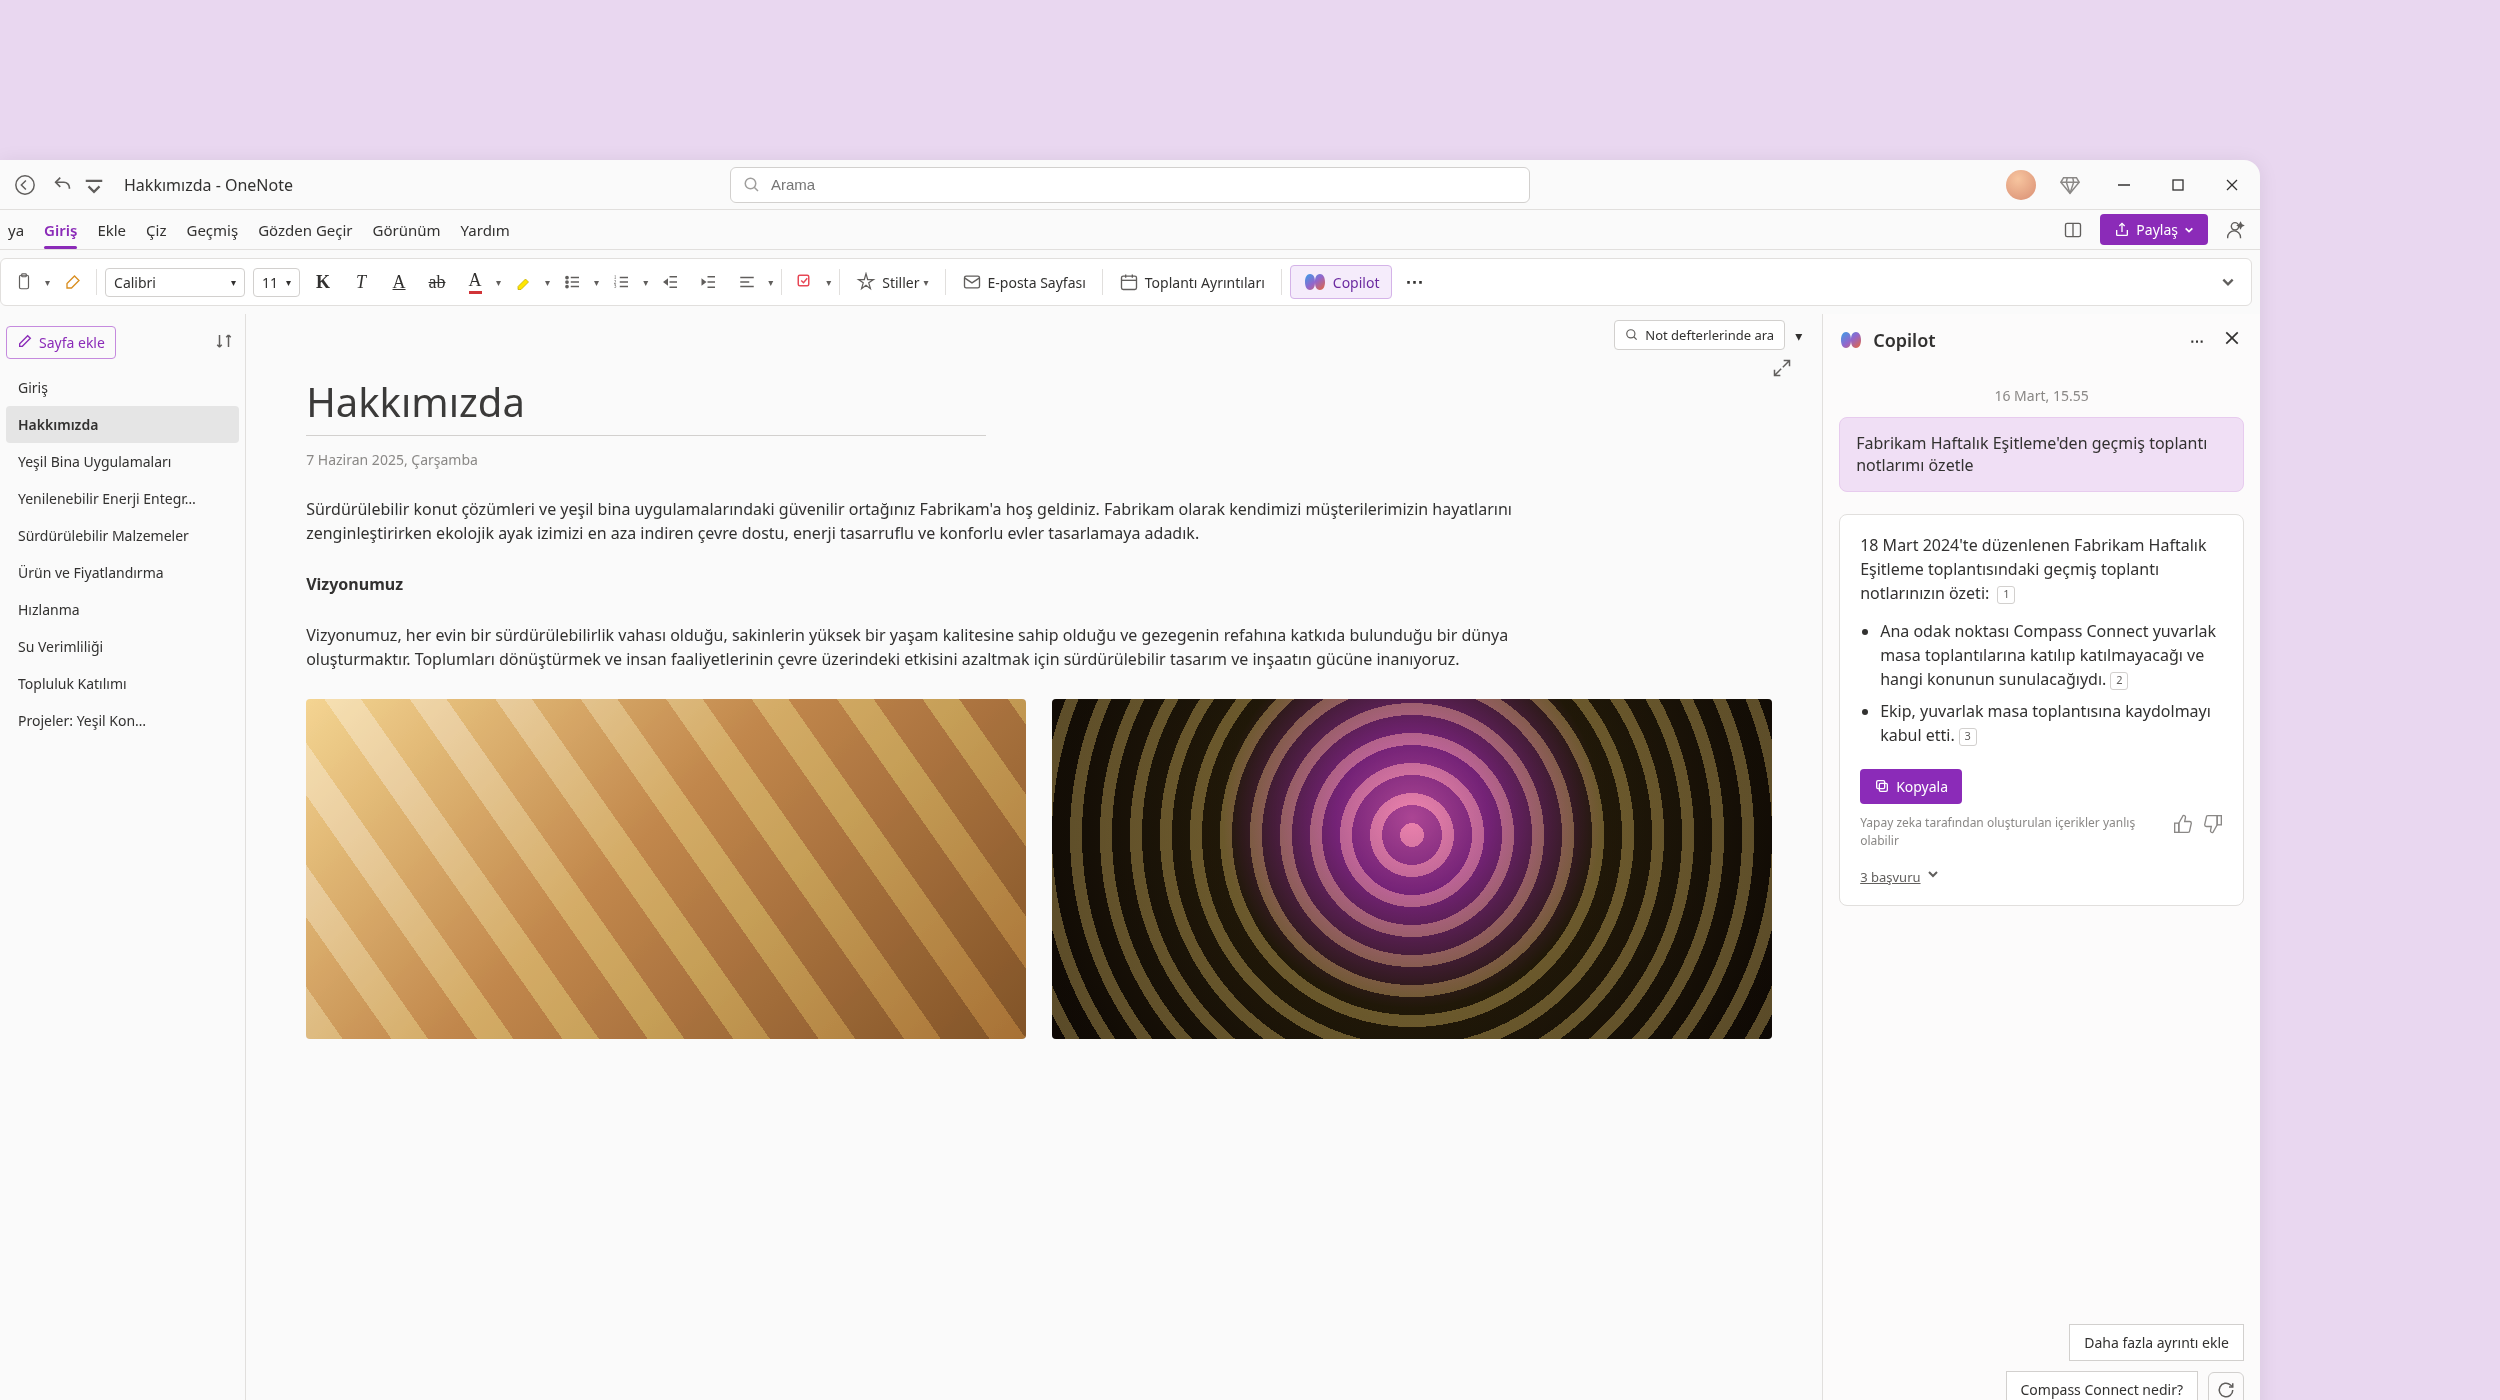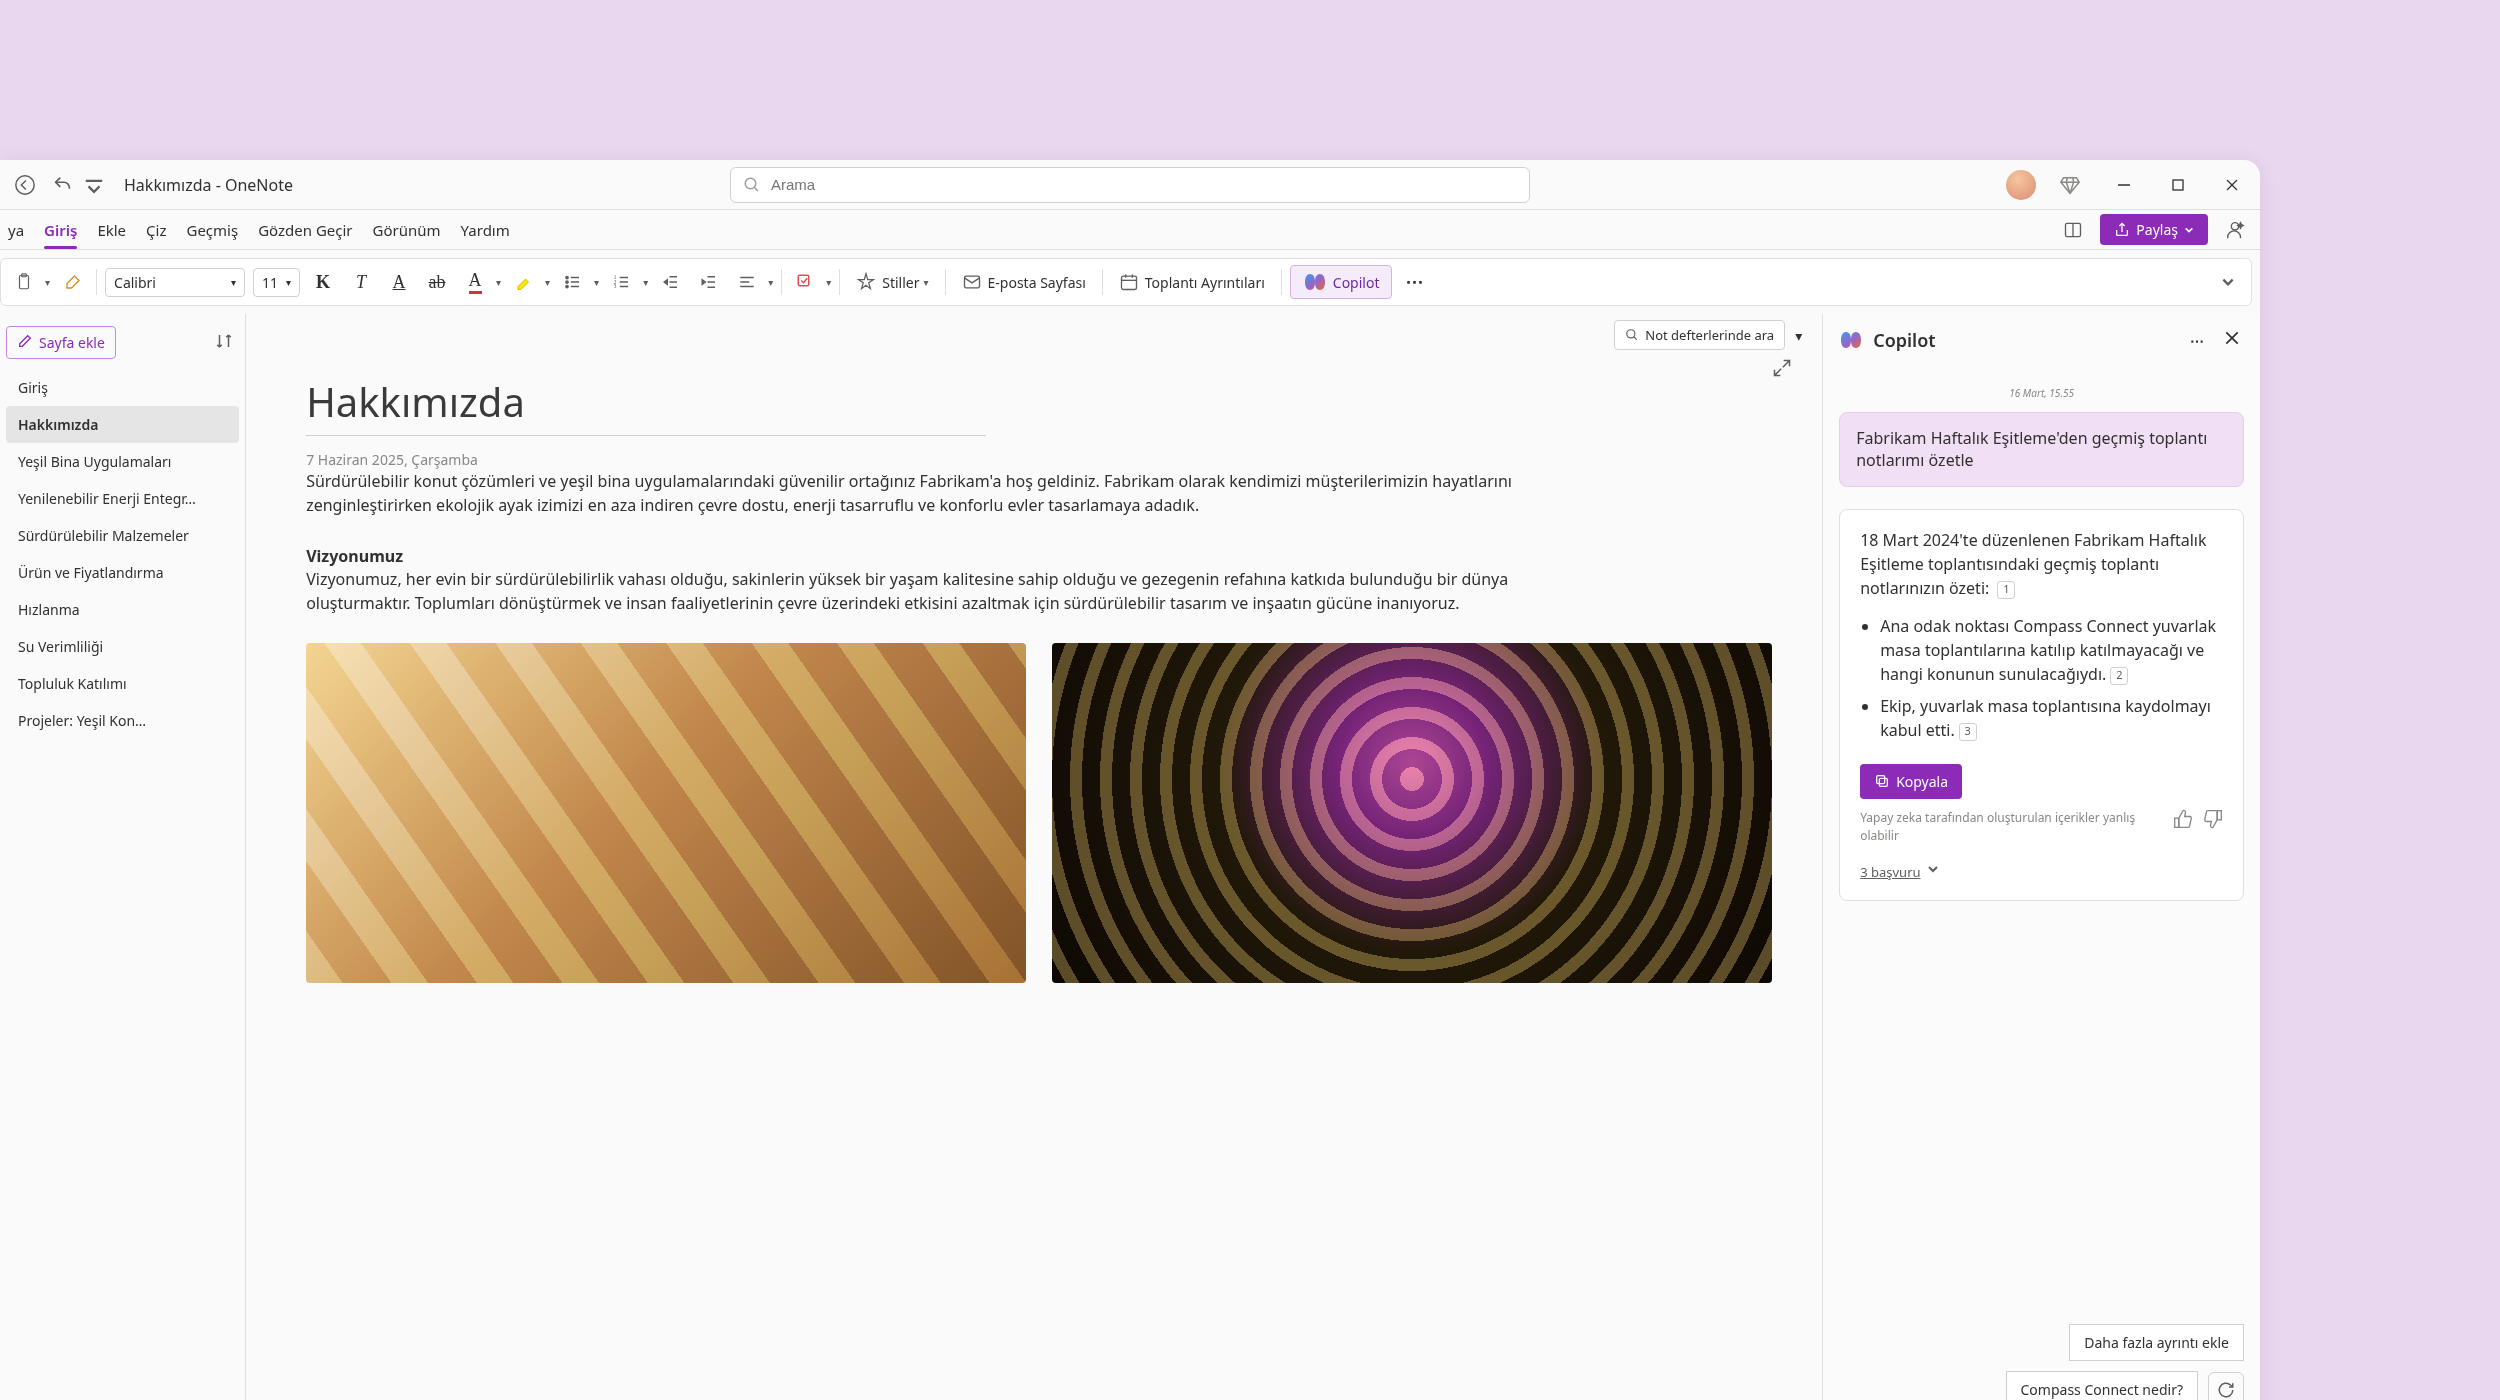--- a/index.html
+++ b/index.html
@@ -37,35 +37,35 @@
 .page-item { padding: 9px 12px; border-radius: 4px; cursor: pointer; font-size: 14px; color: #323130; white-space: nowrap; overflow: hidden; text-overflow: ellipsis; }
 .page-item.active { background: #e5e5e5; font-weight: 600; }
 .canvas-area { flex: 1; display: flex; flex-direction: column; position: relative; }
 .search-notebooks-bar { position: absolute; top: 6px; right: 20px; display: flex; gap: 10px; align-items: center; }
 .search-notebooks { border: 1px solid #d2d0ce; border-radius: 4px; padding: 5px 10px; font-size: 13px; display: flex; align-items: center; gap: 6px; background: #fff; }
 .expand-icon { position: absolute; top: 44px; right: 30px; cursor: pointer; }
 .doc { padding: 60px 50px 30px 60px; flex: 1; overflow: auto; }
 .doc h1 { font-size: 40px; font-weight: 400; color: #3b3a39; margin-bottom: 4px; }
 .doc .title-underline { width: 680px; border-bottom: 1px solid #d2d0ce; margin-top: 6px; }
 .doc .date { font-size: 14px; color: #8a8886; margin-top: 14px; }
-.doc p { font-size: 16px; line-height: 1.5; color: #323130; max-width: 1280px; }
+.doc p { font-size: 16px; line-height: 1.5; color: #323130; margin-top: 28px; max-width: 1280px; }
 .doc .heading { font-weight: 700; font-size: 16px; margin-top: 28px; }
 .doc .image-row { display: flex; gap: 26px; margin-top: 28px; }
 .doc .img-placeholder { width: 720px; height: 340px; border-radius: 4px; position: relative; overflow: hidden; }
 .img1 { background: linear-gradient(135deg, #f5d89a, #c69052 45%, #8a5a2a 100%); }
 .img1::before { content:""; position:absolute; inset:0; background: repeating-linear-gradient(55deg, rgba(255,255,255,0.25) 0 30px, rgba(0,0,0,0.08) 30px 70px); mix-blend-mode: overlay;}
 .img2 { background: radial-gradient(circle at 50% 35%, #e45cc5 0%, #9b2e9e 18%, #2b200b 45%, #120b06 100%); }
 .img2::before { content:""; position:absolute; inset:0; background: repeating-radial-gradient(circle at 50% 40%, rgba(255,220,120,0.3) 0 12px, rgba(0,0,0,0.25) 12px 30px);}
 .copilot-pane { width: 520px; border-left: 1px solid #e1dfdd; display: flex; flex-direction: column; background: #fcfbfb; }
 .copilot-header { display: flex; align-items: center; padding: 12px 16px; gap: 10px; }
 .copilot-logo { width: 24px; height: 24px; }
 .copilot-header .title { font-size: 18px; font-weight: 600; }
 .copilot-header .spacer { flex: 1; }
 .copilot-body { flex: 1; padding: 8px 16px; overflow: auto; display: flex; flex-direction: column; }
-.copilot-time { text-align: center; color: #8a8886; font-size: 10px; margin: 12px 0; font-style: italic; }
+.copilot-time { text-align: center; color: #8a8886; font-size: 14px; margin: 12px 0; }
 .user-bubble { background: #f0dff5; border: 1px solid #e7cbee; padding: 14px 16px; border-radius: 8px; align-self: flex-end; max-width: 410px; font-size: 16px; line-height: 1.4; color: #323130; }
 .ai-bubble { background: #fff; border: 1px solid #e1dfdd; border-radius: 8px; padding: 18px 20px; margin-top: 22px; font-size: 16px; line-height: 1.5; }
 .ai-bubble ul { margin-top: 14px; padding-left: 20px; }
 .ai-bubble li { margin-bottom: 8px; }
 .ref-badge { display: inline-flex; align-items:center; justify-content:center; width: 18px; height: 18px; border: 1px solid #d2d0ce; border-radius: 3px; font-size: 11px; color: #605e5c; vertical-align: middle; margin-left: 4px;}
 .copy-btn { margin-top: 14px; background: #8b2bb8; color: #fff; border-radius: 4px; padding: 7px 14px; display: inline-flex; align-items: center; gap: 6px; cursor: pointer; font-size: 14px; }
 .disclaimer-row { display: flex; align-items: flex-start; margin-top: 10px; gap: 12px;}
 .disclaimer { font-size: 12px; color: #8a8886; flex: 1; }
 .thumbs { display: flex; gap: 10px; }
 .refs-line { font-size: 13px; color: #605e5c; margin-top: 18px; display:flex; align-items:flex-start; gap:6px;text-decoration:underline;}

